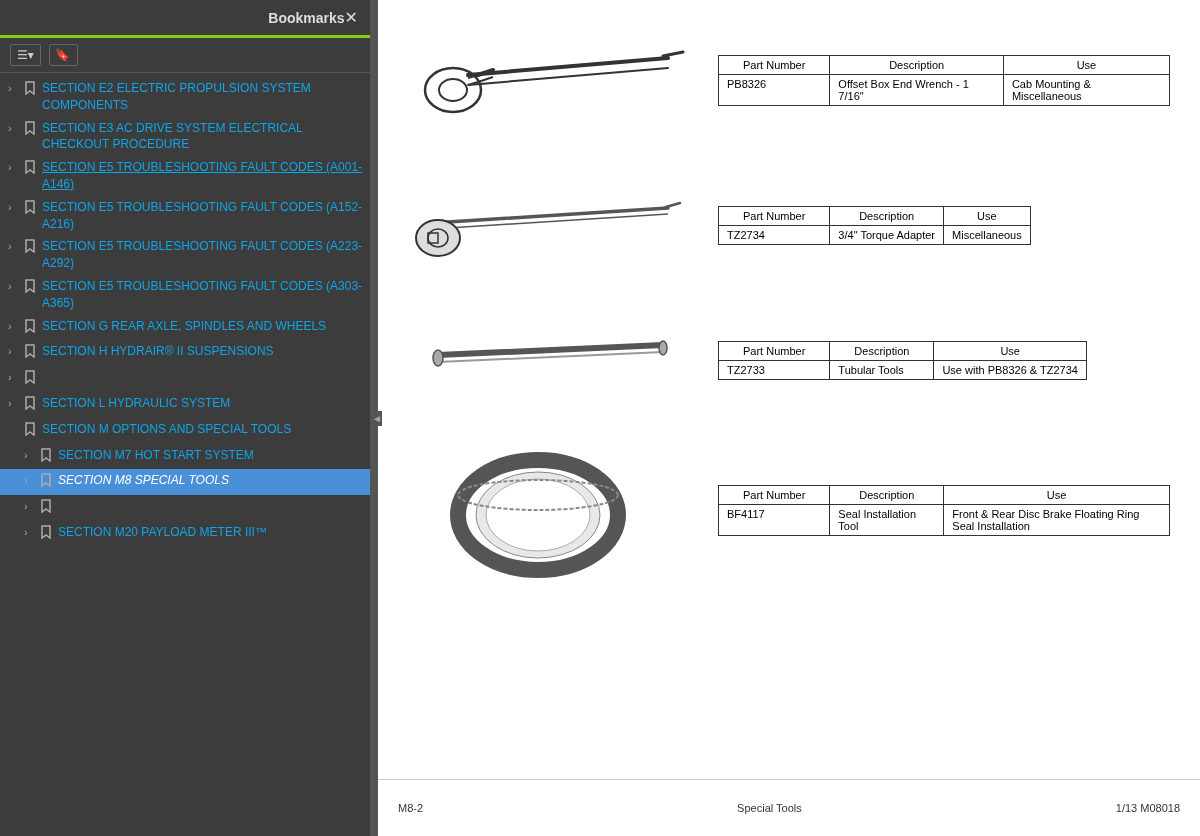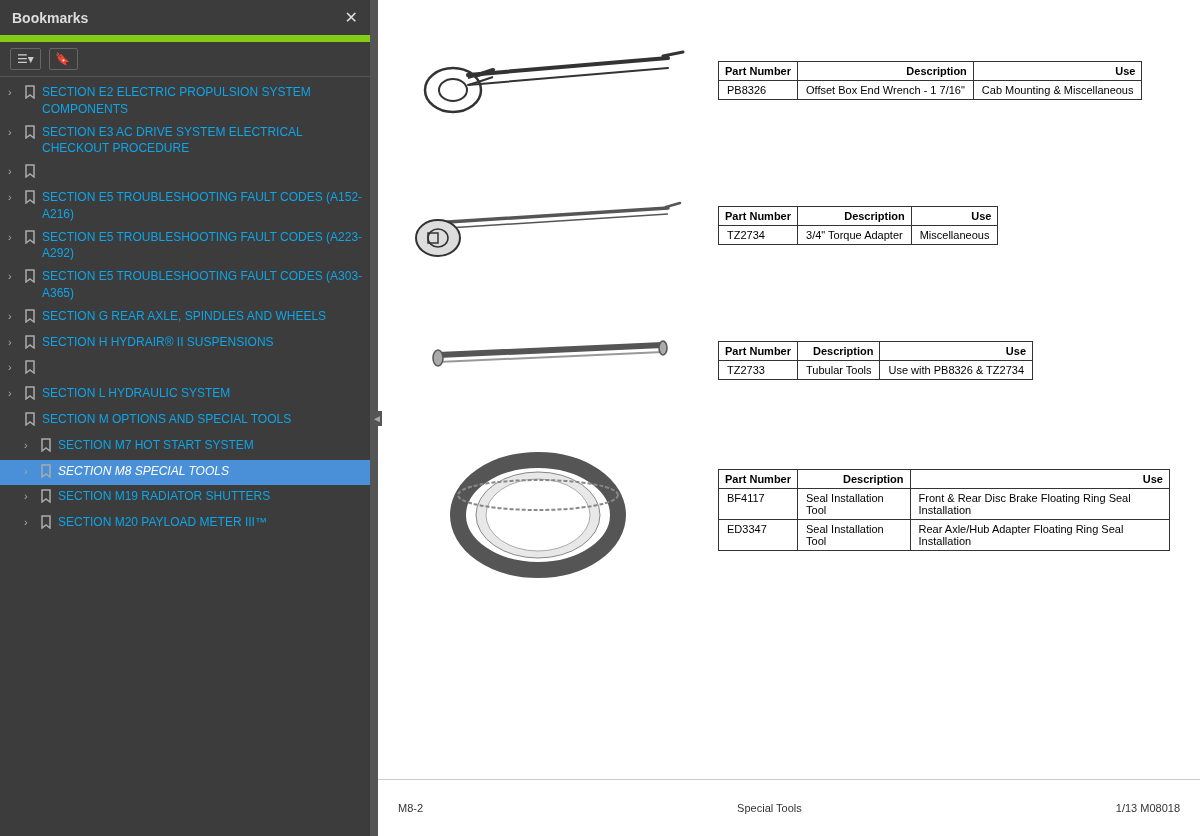--- a/index.html
+++ b/index.html
@@ -13,25 +13,24 @@
       color: #ddd;
       display: flex;
       flex-direction: column;
       height: 836px;
       overflow: hidden;
     }
 
     #sidebar-header {
       display: flex;
       align-items: center;
-      justify-content: space-between;
+      justify-content: flex-end;
       padding: 8px 12px;
       background: #3c3c3c;
-      border-bottom: 7px solid #84cc16;
-      gap: 20px;
+      border-bottom: 3px solid #84cc16;
     }
 
     #sidebar-title {
       color: #ddd;
       font-size: 14px;
       font-weight: bold;
     }
 
     #sidebar-close {
       color: #ddd;
@@ -188,23 +187,23 @@
     }
 
     .tool-table {
       border-collapse: collapse;
       font-size: 11px;
     }
 
     .tool-table th {
       background: #fff;
       border: 1px solid #333;
-      padding: 3px 6px;
-      font-weight: bold;
-      text-align: right;
+      padding: 3px 24px;
+      font-weight: normal;
+      text-align: center;
       white-space: nowrap;
     }
 
     .tool-table td {
       border: 1px solid #333;
       padding: 3px 8px;
       vertical-align: top;
     }
 
     .tool-table td:first-child {
@@ -253,20 +252,21 @@
         <span class="bm-icon"><svg width="12" height="14" viewBox="0 0 12 14">
             <path d="M2 1 h8 v12 l-4-3 -4 3 Z" fill="none" stroke="#aaa" stroke-width="1.5"></path>
           </svg></span>
         <span class="bm-text">SECTION E3 AC DRIVE SYSTEM ELECTRICAL CHECKOUT PROCEDURE</span>
       </div>
       <div class="bm-item">
         <span class="bm-expand">›</span>
         <span class="bm-icon"><svg width="12" height="14" viewBox="0 0 12 14">
             <path d="M2 1 h8 v12 l-4-3 -4 3 Z" fill="none" stroke="#aaa" stroke-width="1.5"></path>
           </svg></span>
+        <span class="bm-text underline">SECTION E5 TROUBLESHOOTING FAULT CODES (A001-A146)</span>
       </div>
       <div class="bm-item">
         <span class="bm-expand">›</span>
         <span class="bm-icon"><svg width="12" height="14" viewBox="0 0 12 14">
             <path d="M2 1 h8 v12 l-4-3 -4 3 Z" fill="none" stroke="#aaa" stroke-width="1.5"></path>
           </svg></span>
         <span class="bm-text">SECTION E5 TROUBLESHOOTING FAULT CODES (A152-A216)</span>
       </div>
       <div class="bm-item">
         <span class="bm-expand">›</span>
@@ -328,21 +328,20 @@
         <span class="bm-icon"><svg width="12" height="14" viewBox="0 0 12 14">
             <path d="M2 1 h8 v12 l-4-3 -4 3 Z" fill="none" stroke="#aaa" stroke-width="1.5"></path>
           </svg></span>
         <span class="bm-text">SECTION M8 SPECIAL TOOLS</span>
       </div>
       <div class="bm-item bm-indent1">
         <span class="bm-expand">›</span>
         <span class="bm-icon"><svg width="12" height="14" viewBox="0 0 12 14">
             <path d="M2 1 h8 v12 l-4-3 -4 3 Z" fill="none" stroke="#aaa" stroke-width="1.5"></path>
           </svg></span>
-        <span class="bm-text">SECTION M19 RADIATOR SHUTTERS</span>
       </div>
       <div class="bm-item bm-indent1">
         <span class="bm-expand">›</span>
         <span class="bm-icon"><svg width="12" height="14" viewBox="0 0 12 14">
             <path d="M2 1 h8 v12 l-4-3 -4 3 Z" fill="none" stroke="#aaa" stroke-width="1.5"></path>
           </svg></span>
         <span class="bm-text">SECTION M20 PAYLOAD METER III™</span>
       </div>
     </div>
 </div>
@@ -470,25 +469,20 @@
             <th>Part Number</th>
             <th>Description</th>
             <th>Use</th>
           </tr>
         </thead>
         <tbody>
           <tr>
             <td>BF4117</td>
             <td>Seal Installation Tool</td>
             <td>Front &amp; Rear Disc Brake Floating Ring Seal Installation</td>
-          </tr>
-          <tr>
-            <td>ED3347</td>
-            <td>Seal Installation Tool</td>
-            <td>Rear Axle/Hub Adapter Floating Ring Seal Installation</td>
           </tr>
         </tbody>
       </table>
     </div>
 
   </div>
 
   <div id="page-footer">
     <span>M8-2</span>
     <span>Special Tools</span>

